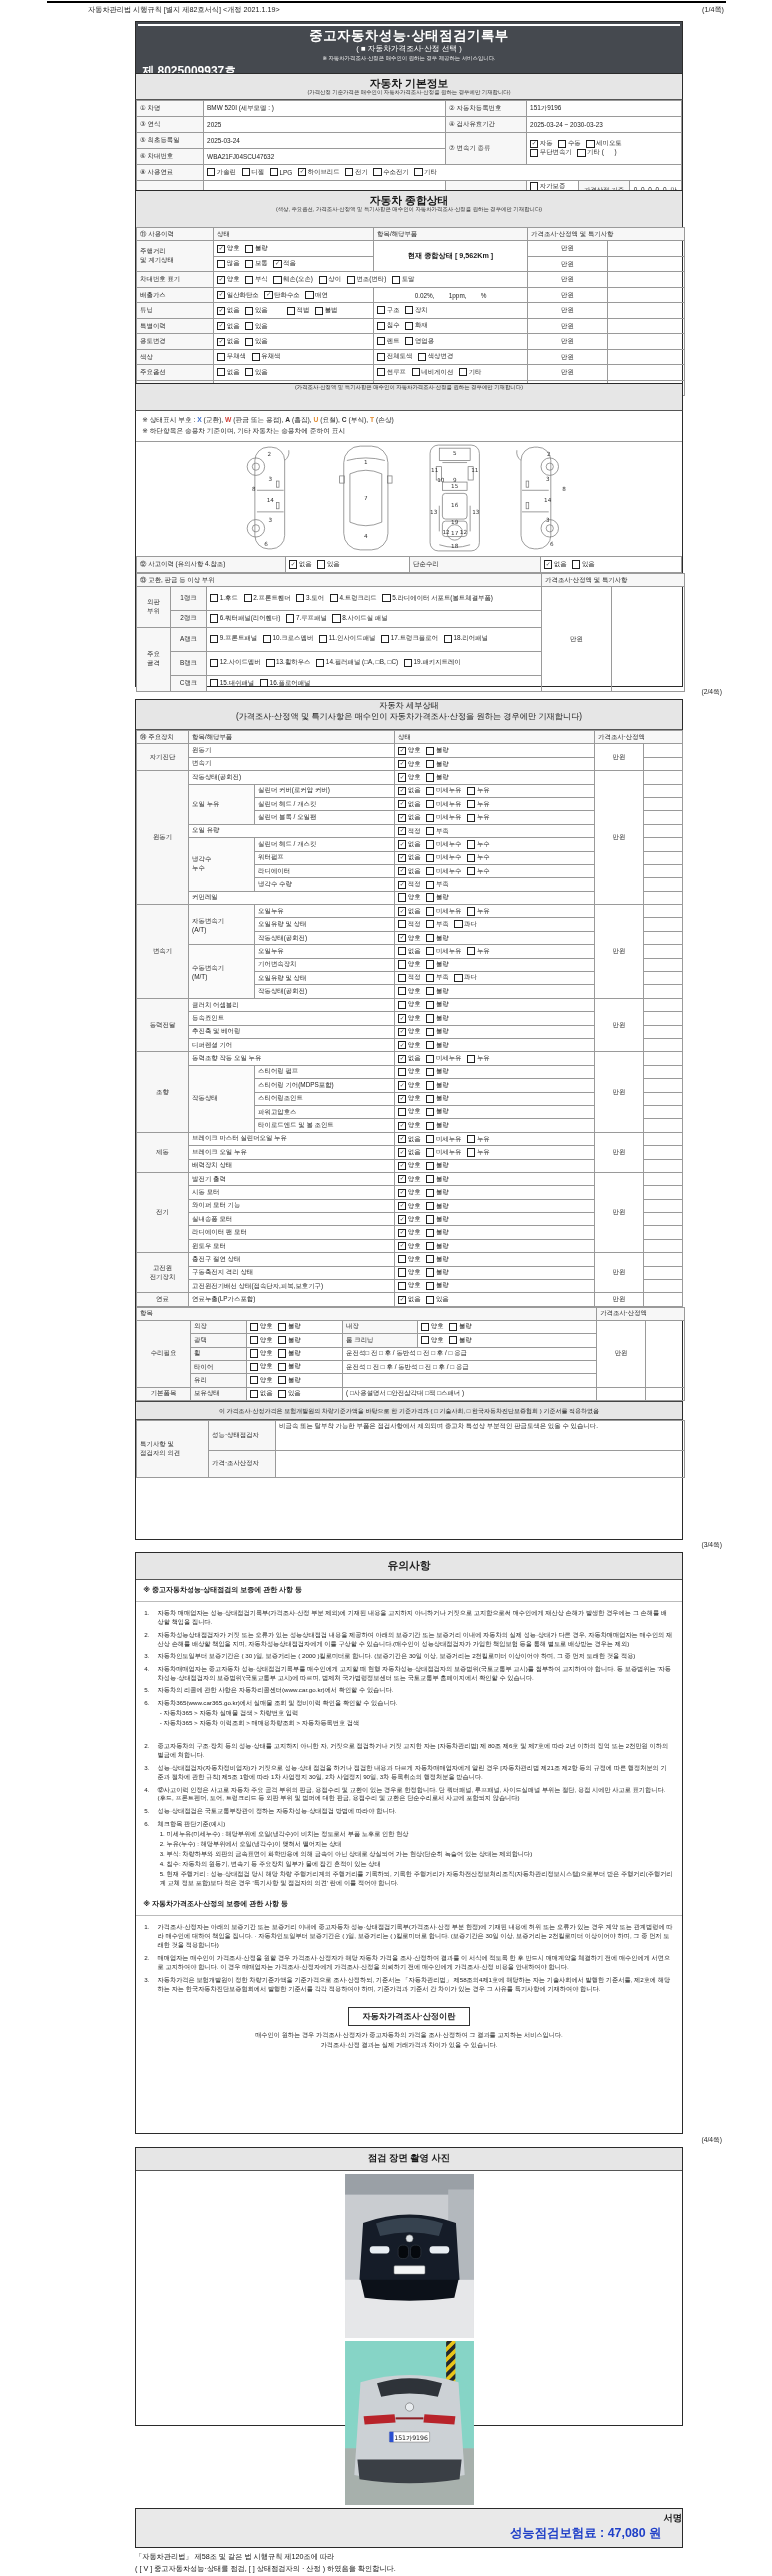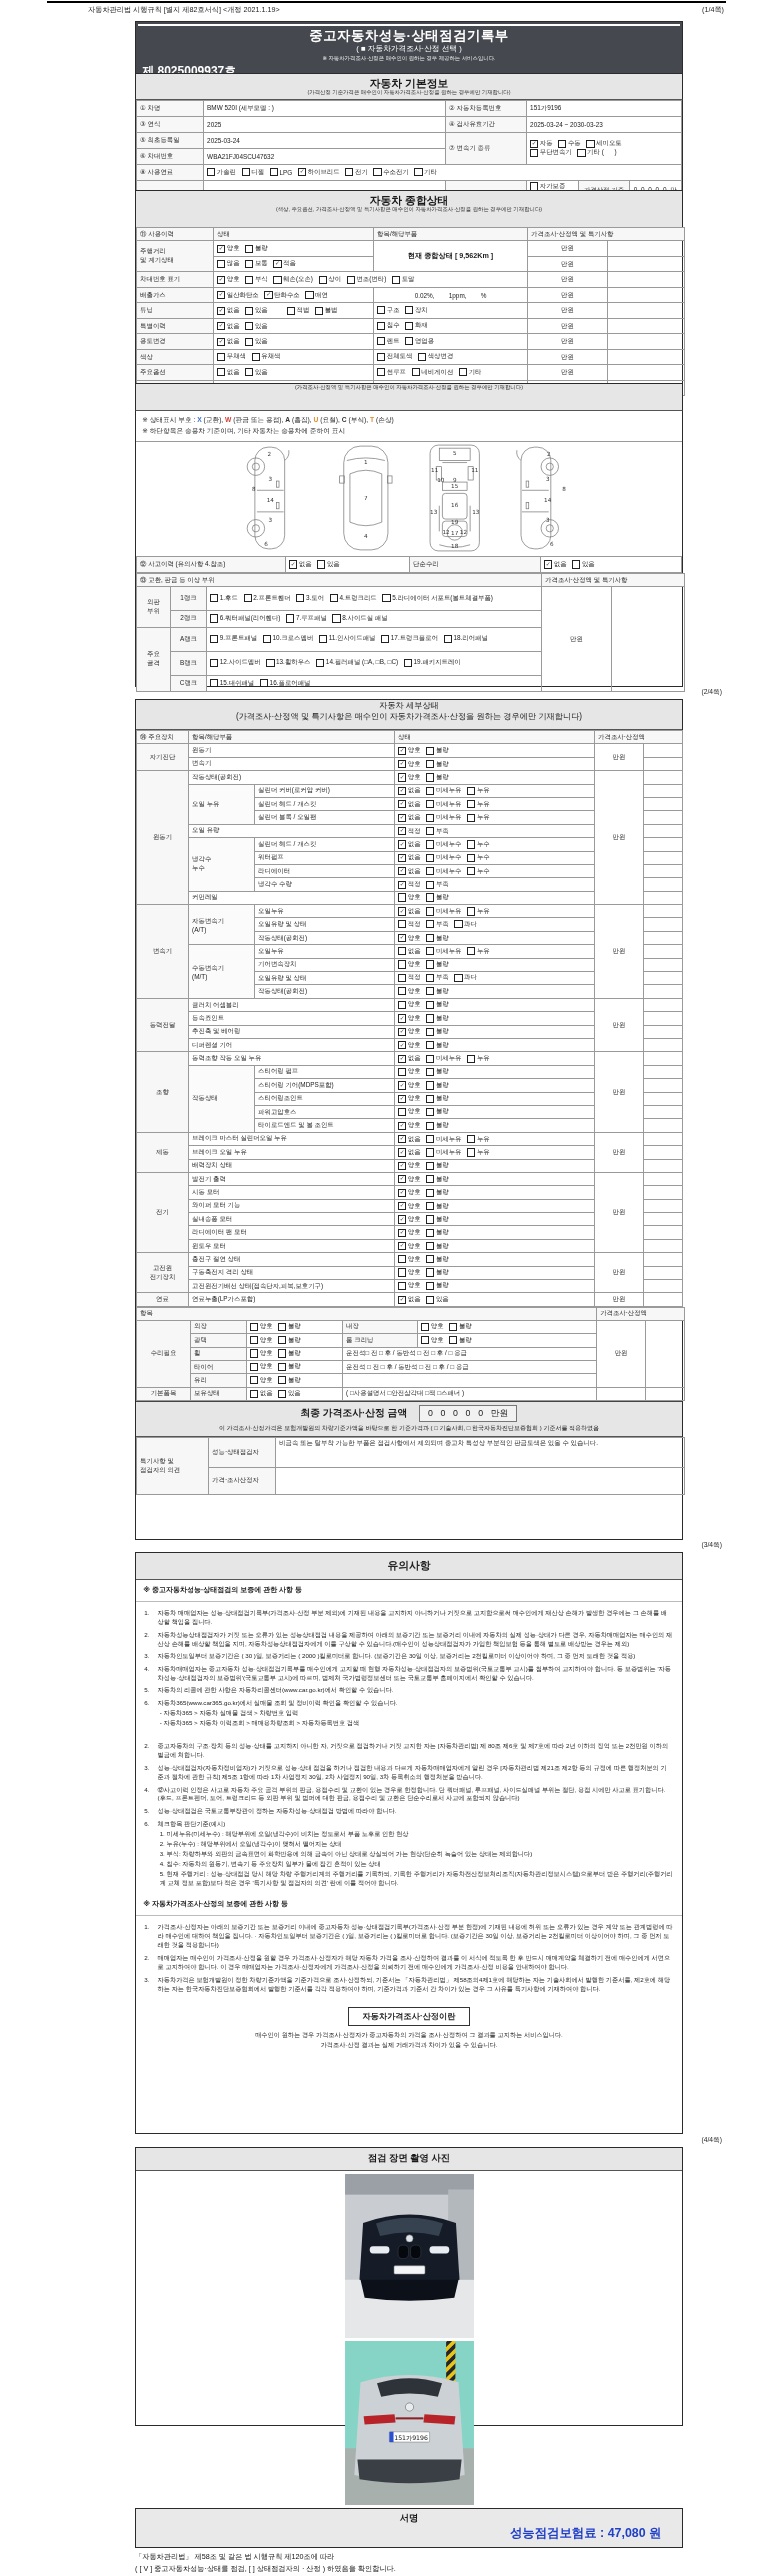--- a/index.html
+++ b/index.html
@@ -1524,27 +1524,20 @@
                 </span>
               </span></td>
             <td colspan="2">( □사용설명서 □안전삼각대 □잭 □스패너 )</td>
             <td class="prc" rowspan="1"></td>
             <td rowspan="1"></td>
           </tr>
         </tbody>
     </table>
 
     <div style="background:#e6e6e6;border-top:0.8px solid #444;border-bottom:0.5px solid #555;padding:3.1px 0 2.6px;">
-      <div style="text-align:center;">
-        <span style="font-size:9.8px;font-weight:bold;vertical-align:middle;">최종 가격조사·산정 금액</span>
-        <span style="display:inline-block;border:0.8px solid #777;background:#f2f2f2;padding:1.5px 8.2px;margin-left:9.3px;font-size:8.8px;letter-spacing:2.6px;vertical-align:middle;">
-          <span>0 0 0 0 0</span>
-          <span style="letter-spacing:0;">만원</span>
-        </span>
-      </div>
       <div style="text-align:center;font-size:6px;margin-top:2.1px;">이 가격조사·산정가격은 보험개발원의 차량기준가액을 바탕으로 한 기준가격과 ( □ 기술사회, □ 한국자동차진단보증협회 ) 기준서를 적용하였음</div>
     </div>
 
     <table>
       <colgroup>
           <col style="width:72px">
           <col style="width:67px">
           <col style="width:409px">
         </colgroup>
       <tbody>
@@ -1679,21 +1672,21 @@
         <circle cx="125" cy="128" r="8" fill="#e8ecef" stroke="#555"></circle>
         <rect x="86" y="176" width="78" height="20" rx="2" fill="#fdfdfd" stroke="#777"></rect>
         <rect x="86" y="176" width="8" height="20" fill="#2a4fd0"></rect>
         <text x="128" y="191" font-size="12" text-anchor="middle" fill="#111">151가9196</text>
         <path d="M24,230 L226,230 L222,268 Q125,284 28,268 Z" fill="#3a3f45"></path>
       </svg>
     </div>
   </div>
 
   <div class="abs signband" style="top:2508px;height:40px;">
-    <div style="text-align:center;font-size:9.3px;font-weight:bold;padding-top:3.1px;">서명</div>
+    <div style="text-align:right;font-size:9.3px;font-weight:bold;padding-top:3.1px;">서명</div>
     <div class="fee">
       <span>성능점검보험료 :</span>
       <span>47,080 원</span>
     </div>
   </div>
 
   <div class="abs footer" style="top:2551px;">
     <div>「자동차관리법」 제58조 및 같은 법 시행규칙 제120조에 따라</div>
     <div>( [ V ] 중고자동차성능·상태를 점검, [   ] 상태점검자의 · 산정 ) 하였음을 확인합니다.</div>
   </div>

